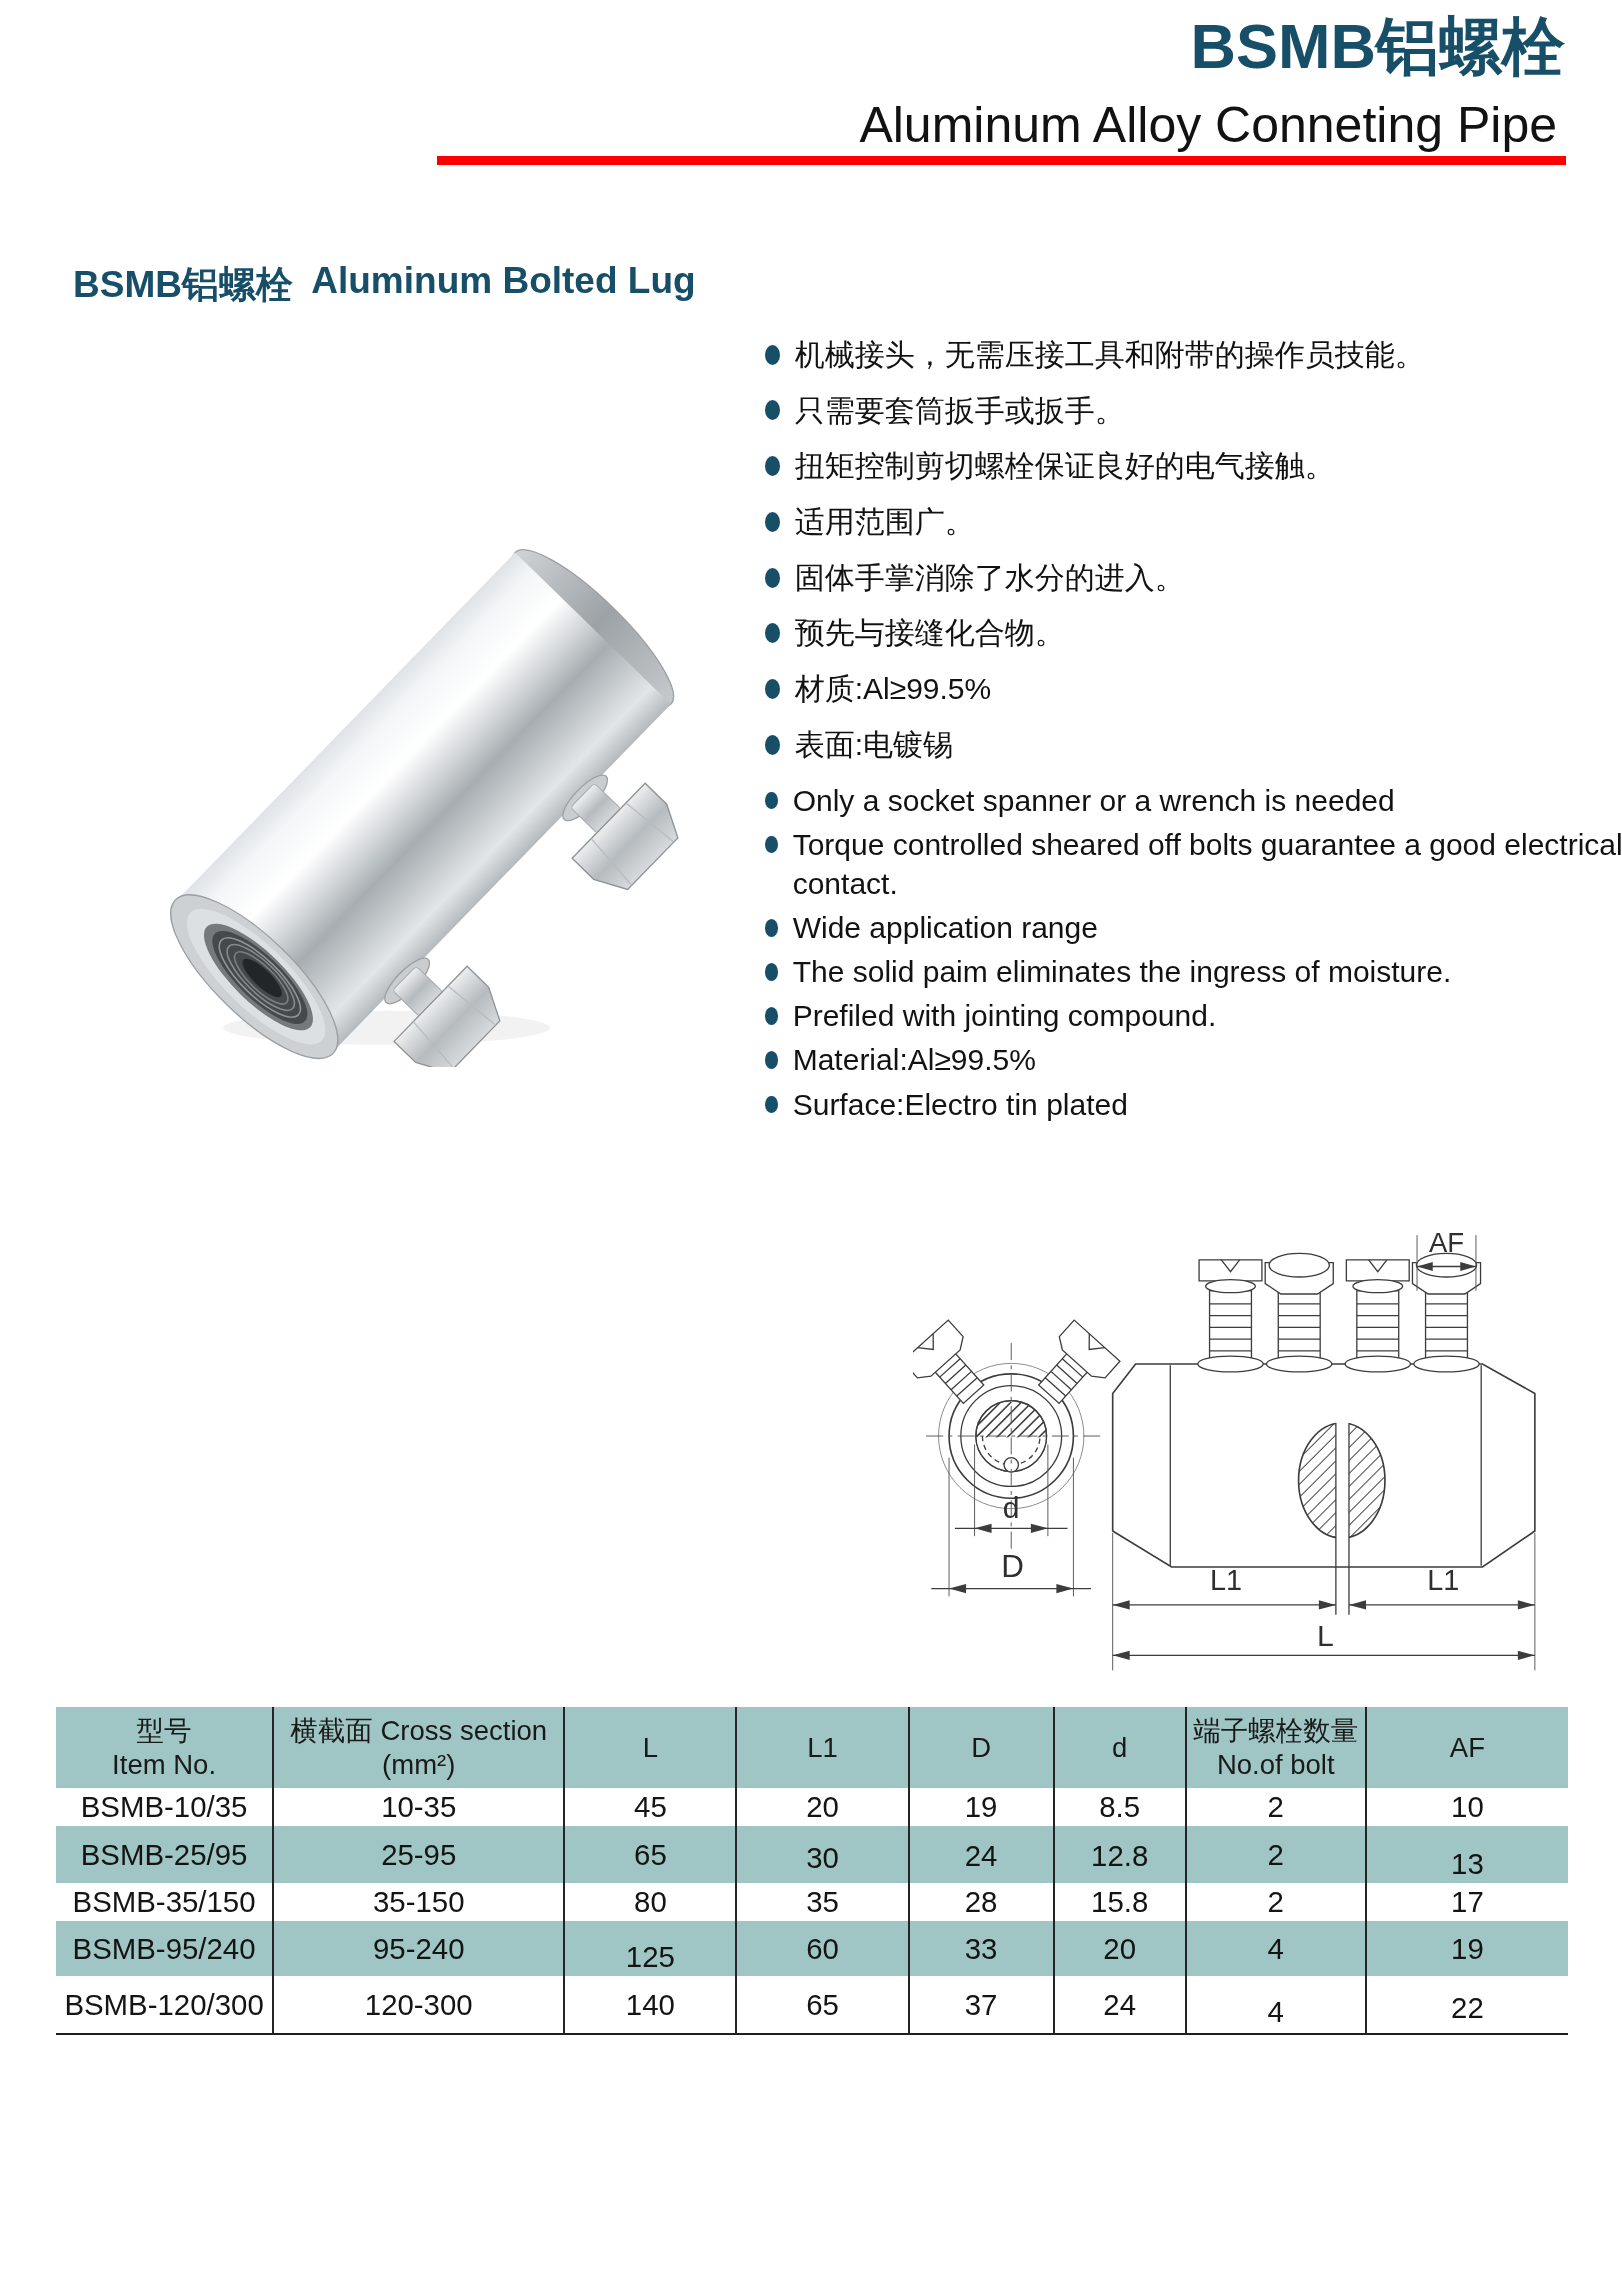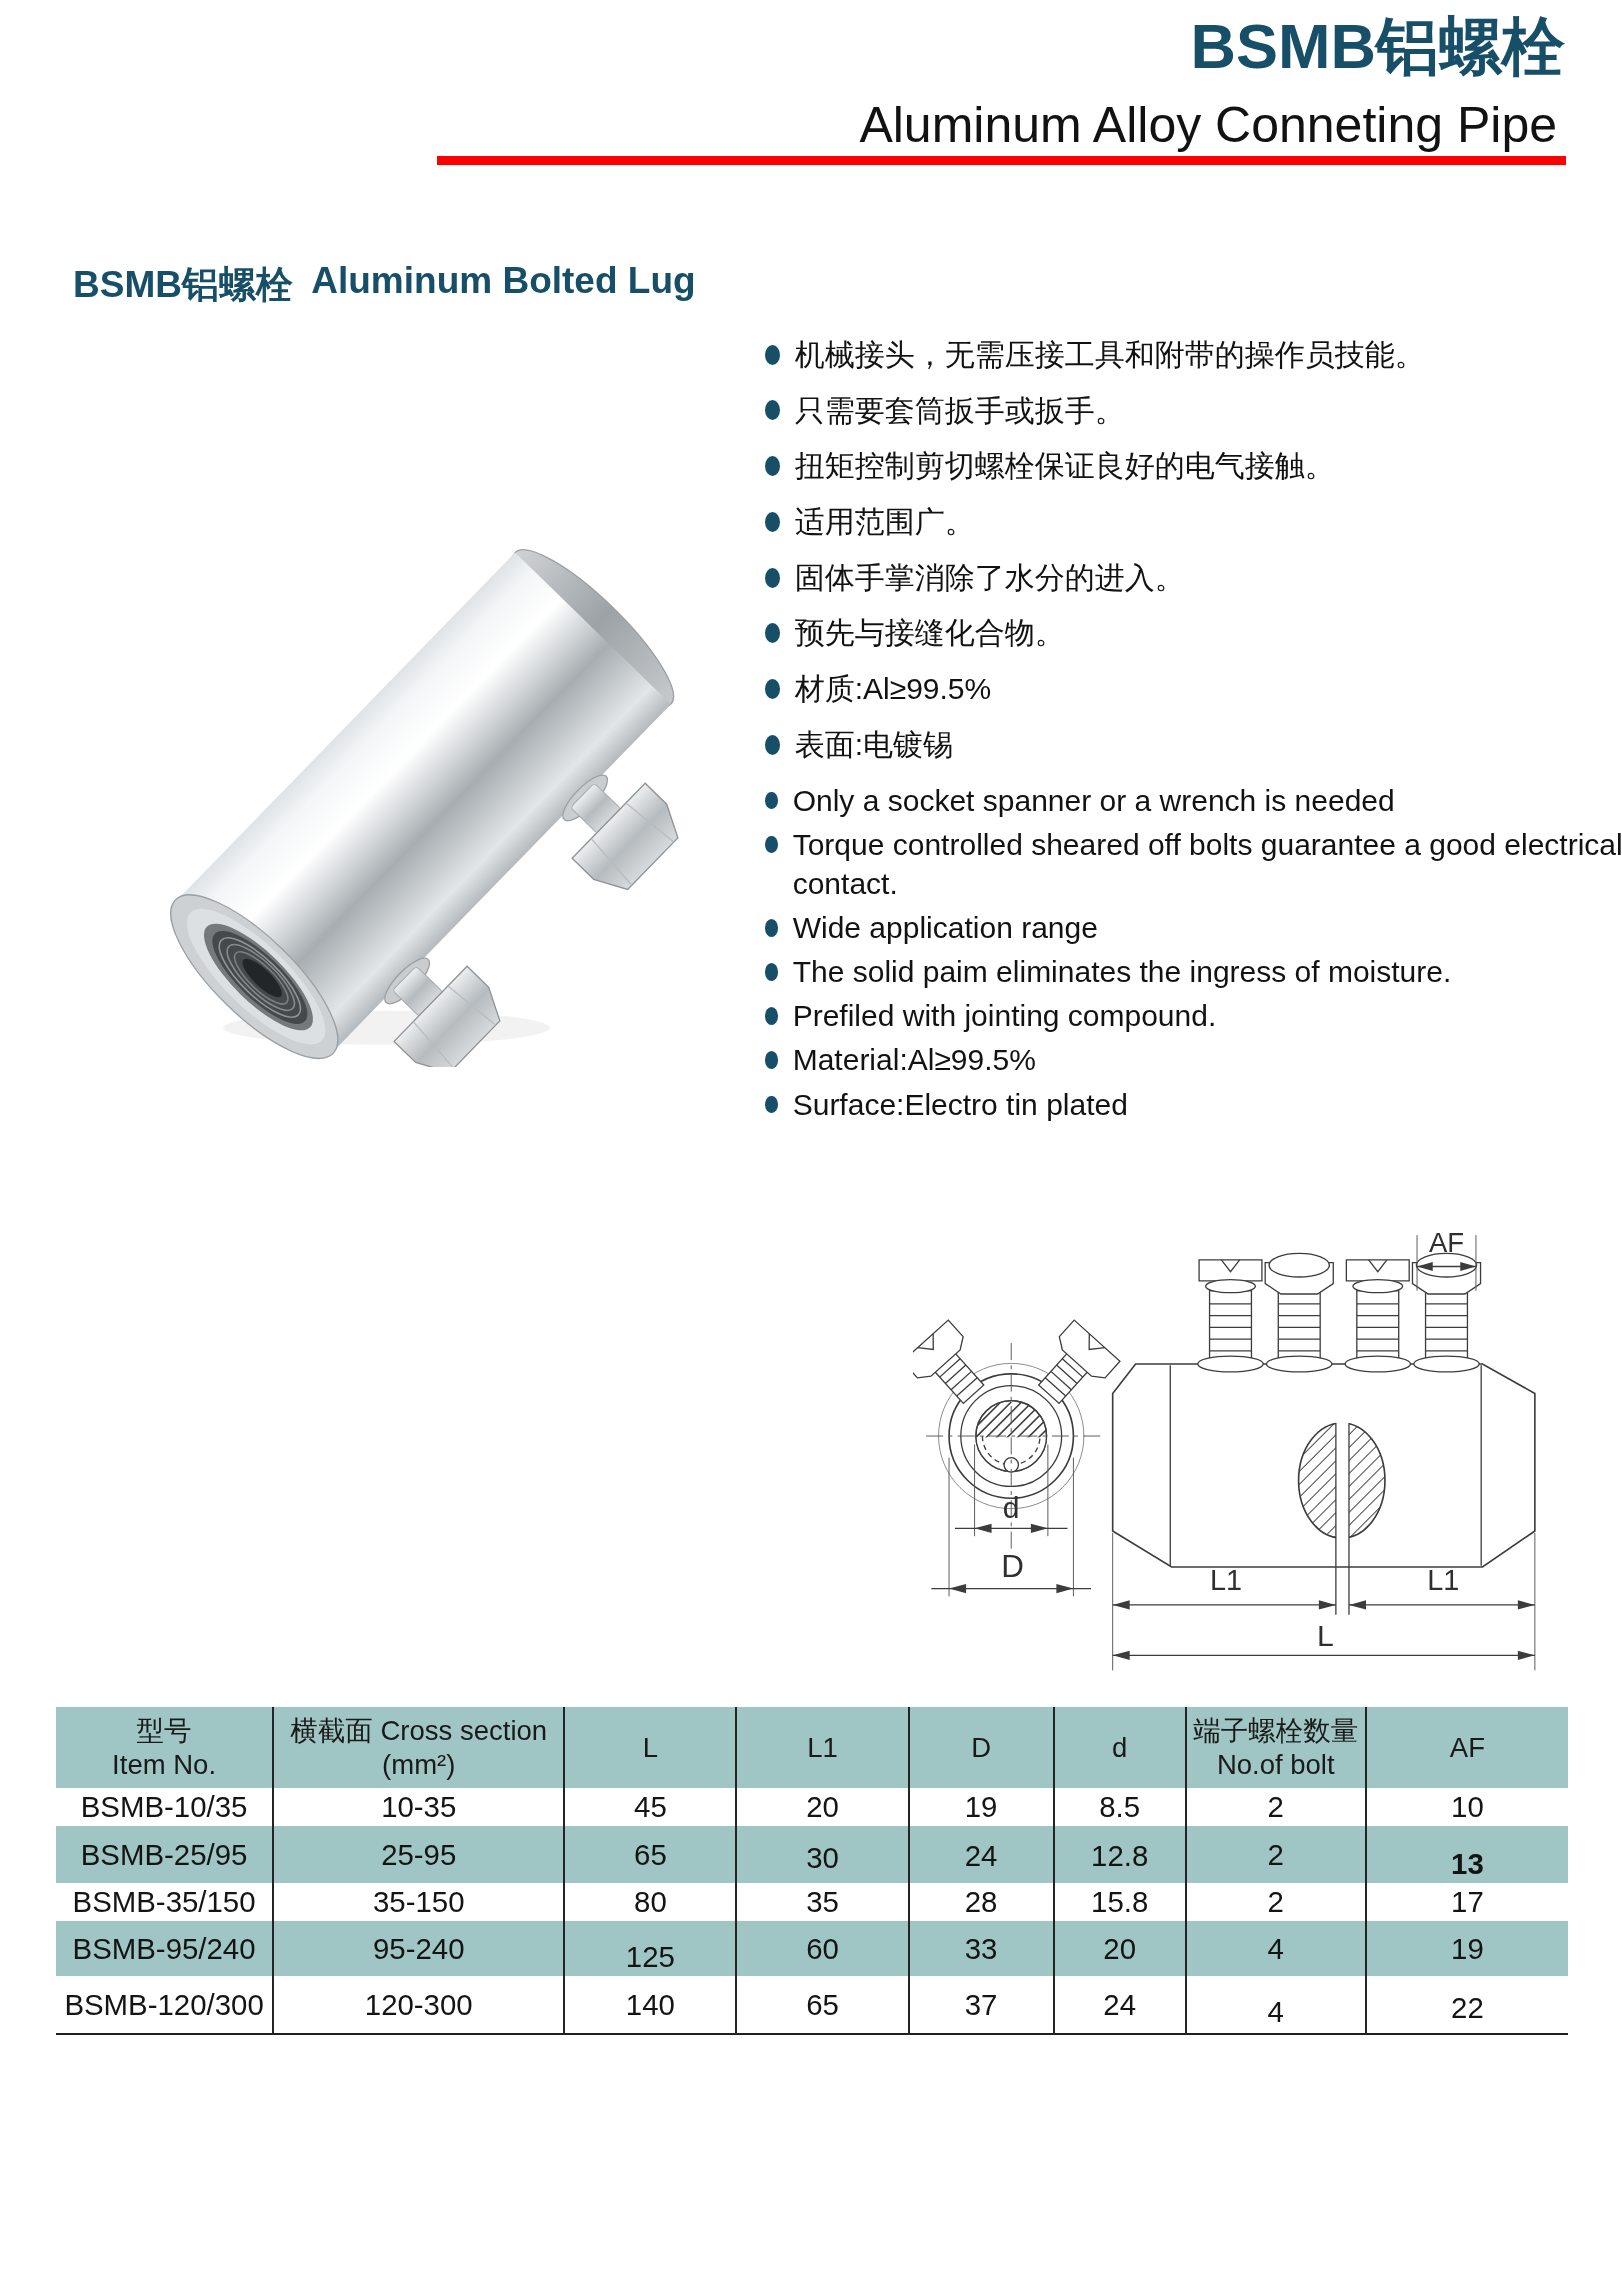--- a/index.html
+++ b/index.html
@@ -391,21 +391,21 @@
           <td>10</td>
         </tr>
         <tr class="teal">
           <td>BSMB-25/95</td>
           <td>25-95</td>
           <td>65</td>
           <td style="padding-top: 6.5px;">30</td>
           <td style="padding-top: 3.9px;">24</td>
           <td style="padding-top: 3.9px;">12.8</td>
           <td>2</td>
-          <td style="padding-top: 19px; font-weight: bold;">13</td>
+          <td style="padding-top: 19px;">13</td>
         </tr>
         <tr class="">
           <td>BSMB-35/150</td>
           <td>35-150</td>
           <td>80</td>
           <td>35</td>
           <td>28</td>
           <td>15.8</td>
           <td>2</td>
           <td>17</td>

